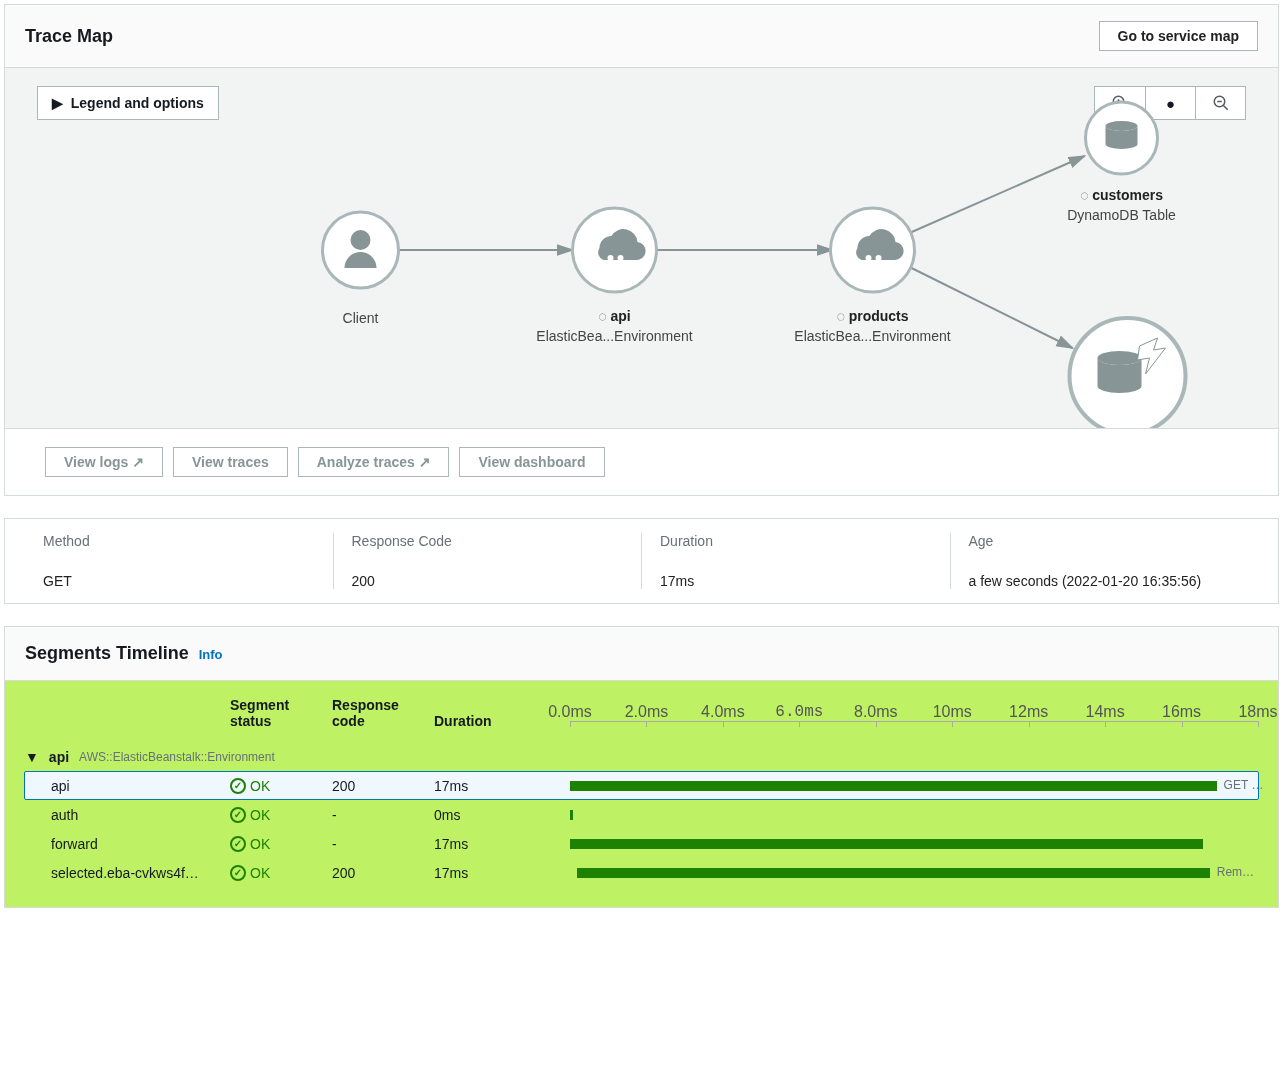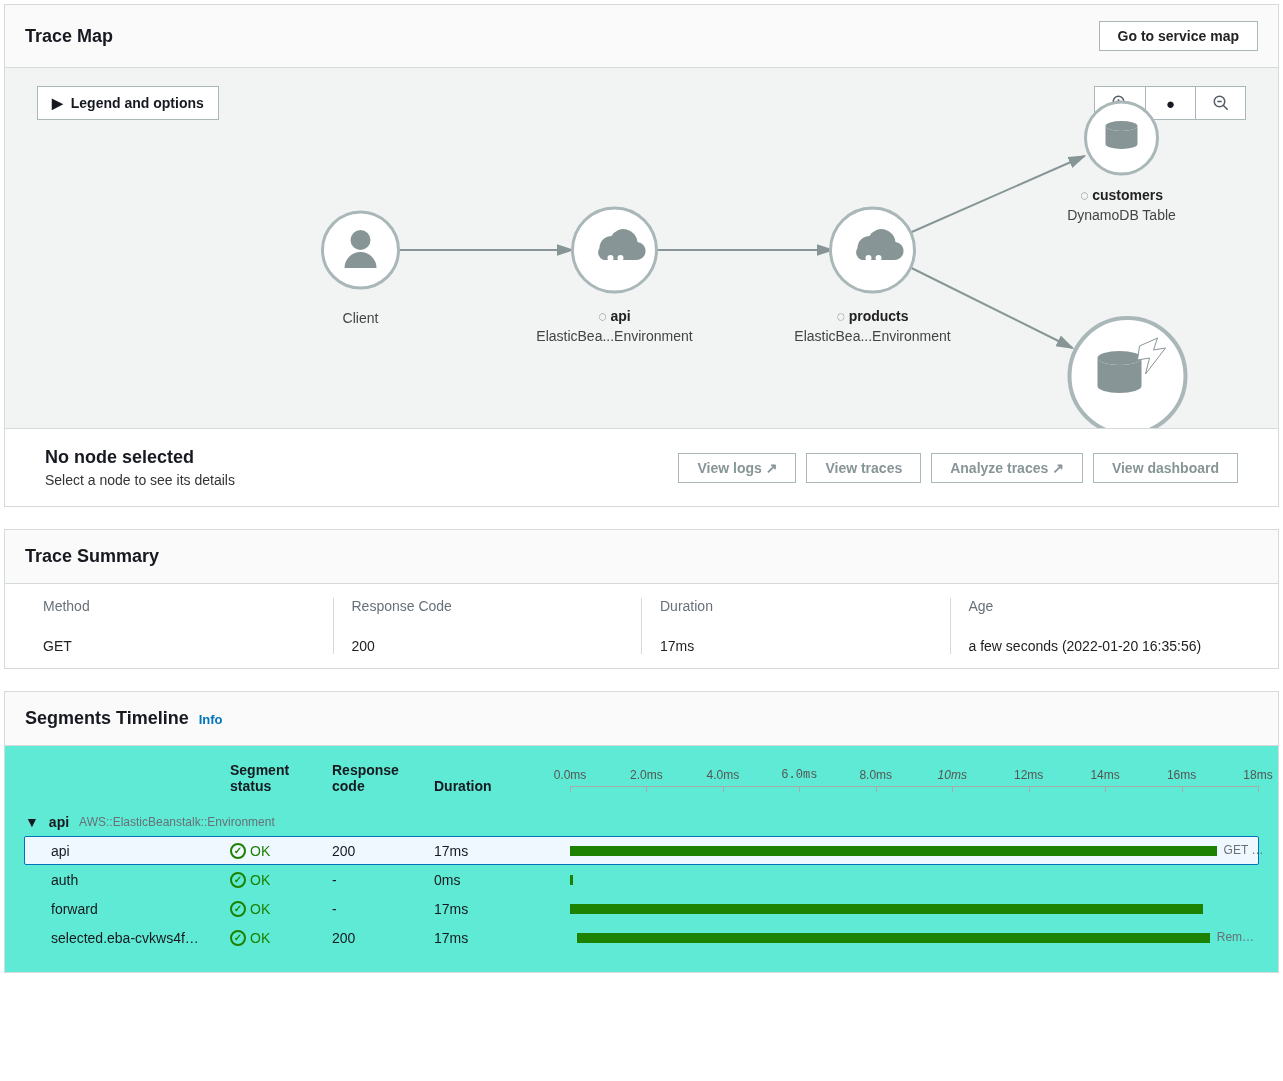--- a/index.html
+++ b/index.html
@@ -39,29 +39,29 @@
   .summary{display:flex;padding:14px 20px;background:#fff}
   .summary>div{flex:1;padding:0 18px}
   .summary>div+div{border-left:1px solid var(--border)}
   .summary-label{color:var(--muted);font-size:14px;margin-bottom:24px}
   .summary-val{font-size:14px;color:#222}
 
   .seg-head{padding:16px 20px;background:#fafafa;border-bottom:1px solid var(--border);display:flex;align-items:baseline;gap:10px}
   .seg-head h2{margin:0;font-size:18px;font-weight:700}
   .info{color:var(--link);font-size:13px;font-weight:700}
 
-  .tl{padding:10px 20px 20px;background:#5eead4}
+  .tl{padding:10px 20px 20px;background:#bef264}
   .thead{display:flex;align-items:flex-end;padding:6px 0 10px}
   .col-name{width:205px}
   .col-status{width:102px;font-weight:700;font-size:14px}
   .col-resp{width:102px;font-weight:700;font-size:14px}
   .col-dur{width:136px;font-weight:700;font-size:14px}
   .col-chart{flex:1;position:relative}
   .axis{position:relative;height:26px}
-  .tick{position:absolute;top:0;font-size:12px;color:#555;transform:translateX(-50%)}
+  .tick{position:absolute;top:0;font-size:16px;color:#555;transform:translateX(-50%)}
   .tick:first-child{transform:translateX(0)}
   .axis-line{position:absolute;top:18px;left:0;right:0;height:1px;background:#aaa}
   .axis-tick{position:absolute;top:18px;width:1px;height:6px;background:#aaa}
 
   .grp{display:flex;align-items:center;padding:10px 0 6px;gap:10px}
   .caret{cursor:pointer}
   .grp .gname{font-weight:700}
   .grp .gtype{color:var(--muted);font-size:12px}
 
   .row{display:flex;align-items:center;height:29px}
@@ -161,37 +161,30 @@
 
       <g>
         <circle class="node-big" cx="1073" cy="308" r="58"></circle>
         <ellipse class="icn" cx="1065" cy="290" rx="22" ry="7"></ellipse>
         <path class="icn" d="M1043 290 v28 a22 7 0 0 0 44 0 v-28 a22 7 0 0 1 -44 0 z"></path>
         <path d="M1085 278 l18 -8 l-4 12 l12 -2 l-20 26 l4 -16 l-12 2 z" fill="#fff" stroke="#879596" stroke-width="1"></path>
       </g>
     </svg>
   </div>
   <div class="footer">
-    <div>
-      <h3>No node selected</h3>
-      <p>Select a node to see its details</p>
-    </div>
     <div class="btn-row">
       <button class="btn disabled"><span>View logs</span> <span>↗</span></button>
       <button class="btn disabled">View traces</button>
       <button class="btn disabled"><span>Analyze traces</span> <span>↗</span></button>
       <button class="btn disabled">View dashboard</button>
     </div>
   </div>
 </div>
 
 <div class="panel">
-  <div class="panel-head">
-    <h2>Trace Summary</h2>
-  </div>
   <div class="summary">
     <div>
       <div class="summary-label">Method</div>
       <div class="summary-val">GET</div>
     </div>
     <div>
       <div class="summary-label">Response Code</div>
       <div class="summary-val">200</div>
     </div>
     <div>
@@ -222,21 +215,21 @@
         <span class="tick" style="left: 0%;">0.0ms</span>
             <div class="axis-tick" style="left: 0%;"></div>
             <span class="tick" style="left: 11.1111%;">2.0ms</span>
             <div class="axis-tick" style="left: 11.1111%;"></div>
             <span class="tick" style="left: 22.2222%;">4.0ms</span>
             <div class="axis-tick" style="left: 22.2222%;"></div>
             <span class="tick" style="left: 33.3333%; font-family: Liberation Mono, monospace;">6.0ms</span>
             <div class="axis-tick" style="left: 33.3333%;"></div>
             <span class="tick" style="left: 44.4444%;">8.0ms</span>
             <div class="axis-tick" style="left: 44.4444%;"></div>
-            <span class="tick" style="left: 55.5556%; font-style: italic;">10ms</span>
+            <span class="tick" style="left: 55.5556%;">10ms</span>
             <div class="axis-tick" style="left: 55.5556%;"></div>
             <span class="tick" style="left: 66.6667%;">12ms</span>
             <div class="axis-tick" style="left: 66.6667%;"></div>
             <span class="tick" style="left: 77.7778%;">14ms</span>
             <div class="axis-tick" style="left: 77.7778%;"></div>
             <span class="tick" style="left: 88.8889%; text-align: center;">16ms</span>
             <div class="axis-tick" style="left: 88.8889%;"></div>
             <span class="tick" style="left: 100%;">18ms</span>
             <div class="axis-tick" style="left: 100%;"></div>
           </div>

